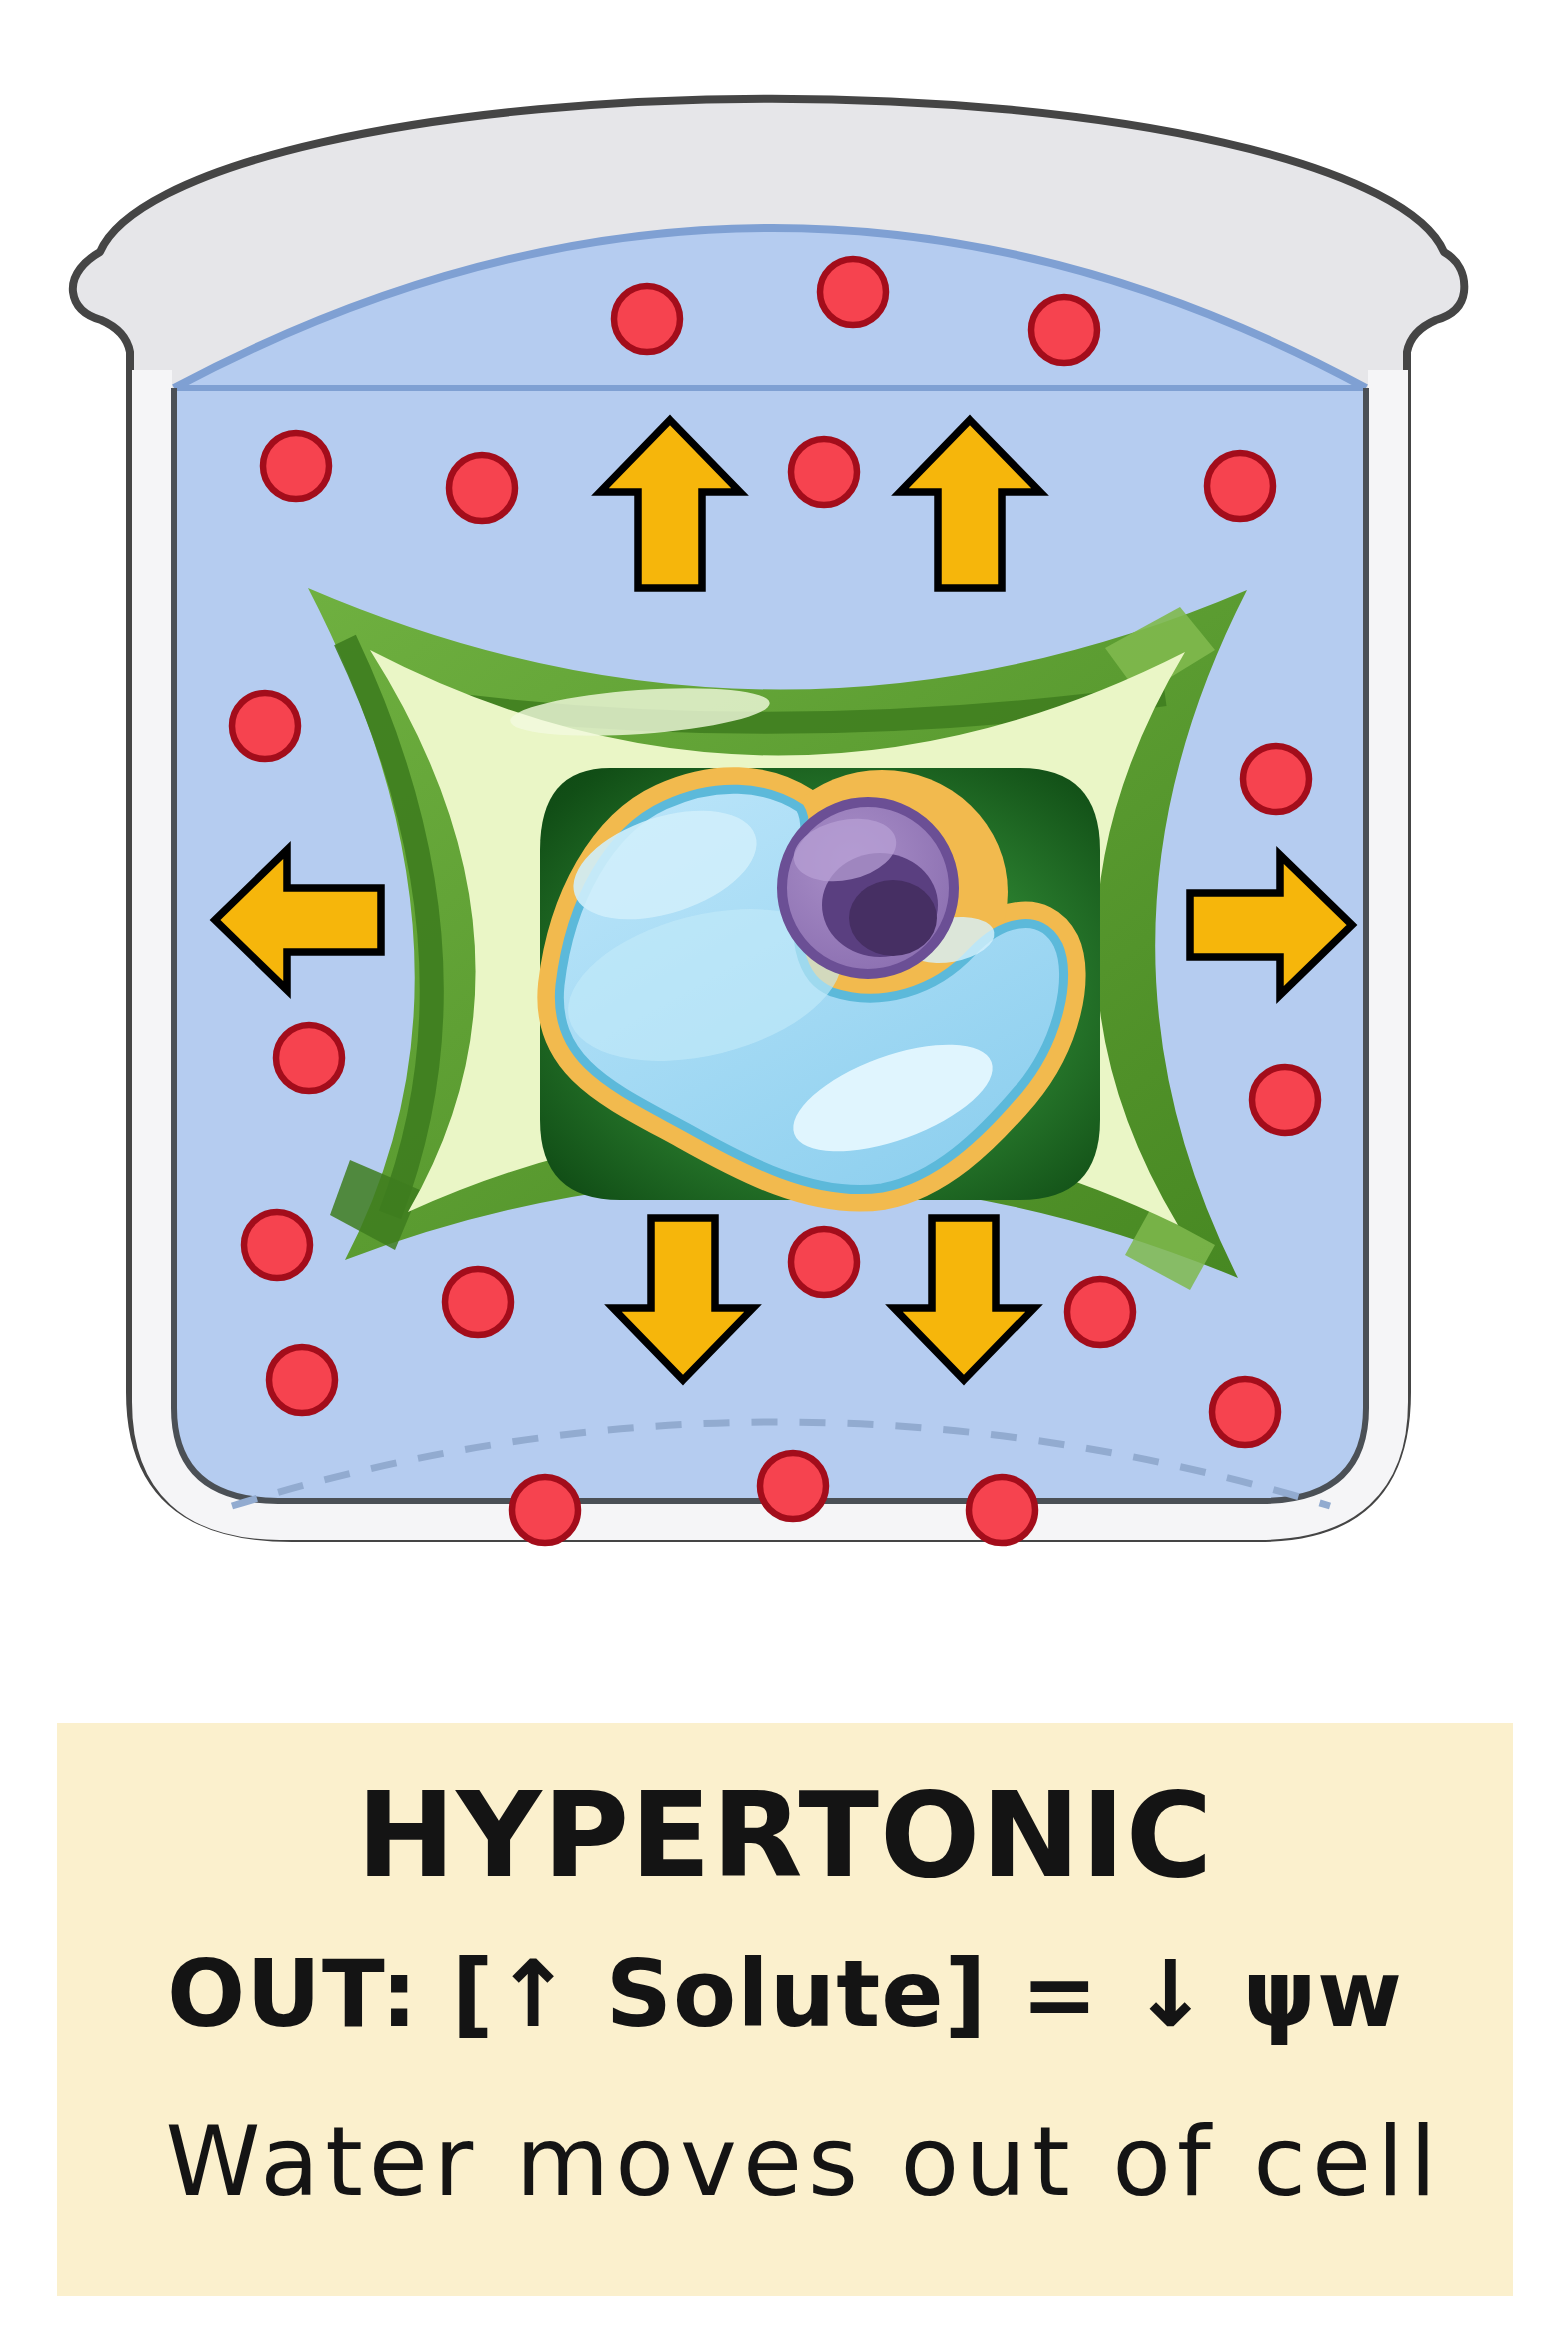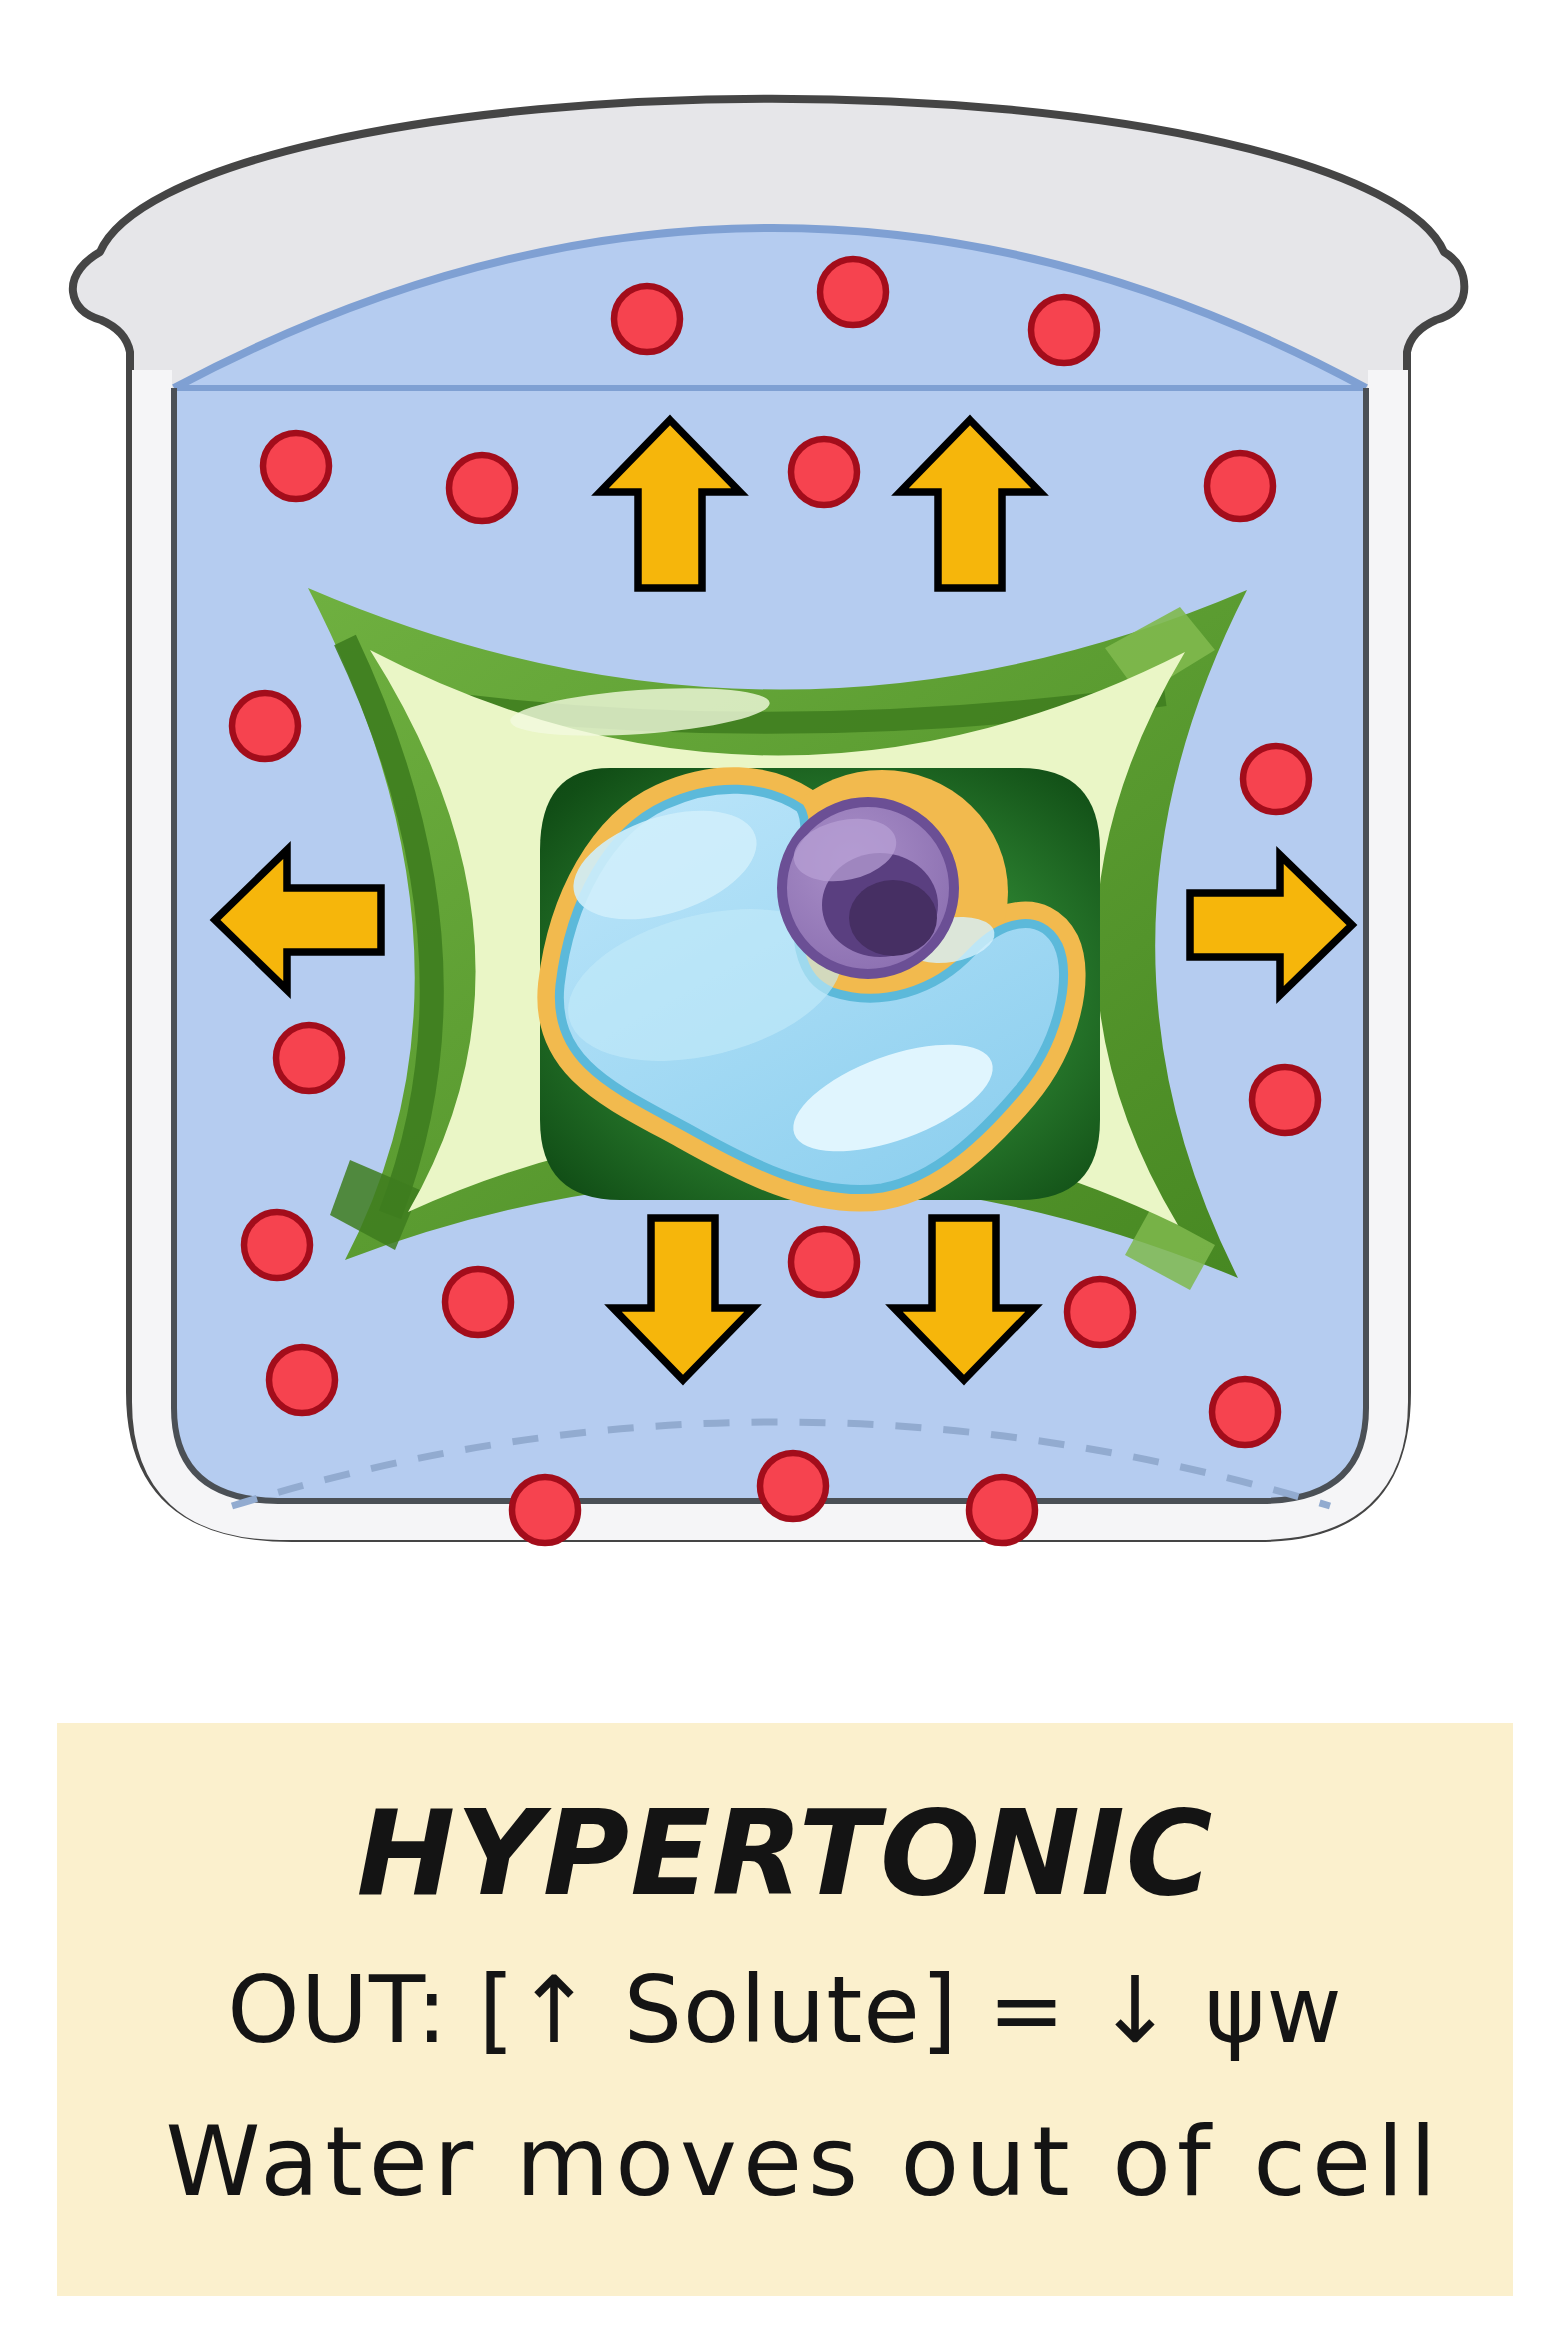--- a/index.html
+++ b/index.html
@@ -14,26 +14,26 @@
   .panel{
     position:absolute;
     left:57px;top:1723px;
     width:1456px;height:573px;
   }
   .panel .line{
     position:absolute;left:0;width:100%;
     text-align:center;line-height:1.12;white-space:nowrap;
   }
   .panel .title{
-    top:64px;
-    font-size:118px;font-weight:700;letter-spacing:1px;font-style:italic;
+    top:46px;
+    font-size:118px;font-weight:700;letter-spacing:1px;
   }
   .panel .sub1{
-    top:236px;
-    font-size:92px;font-weight:400;letter-spacing:1px;
+    top:220px;
+    font-size:92px;font-weight:700;letter-spacing:1px;
   }
   .panel .sub2{
     top:386px;
     font-size:96px;font-weight:400;letter-spacing:6px;padding-left:19px;
   }
 </style>
 </head>
 <body>
 
 <div class="stage">

